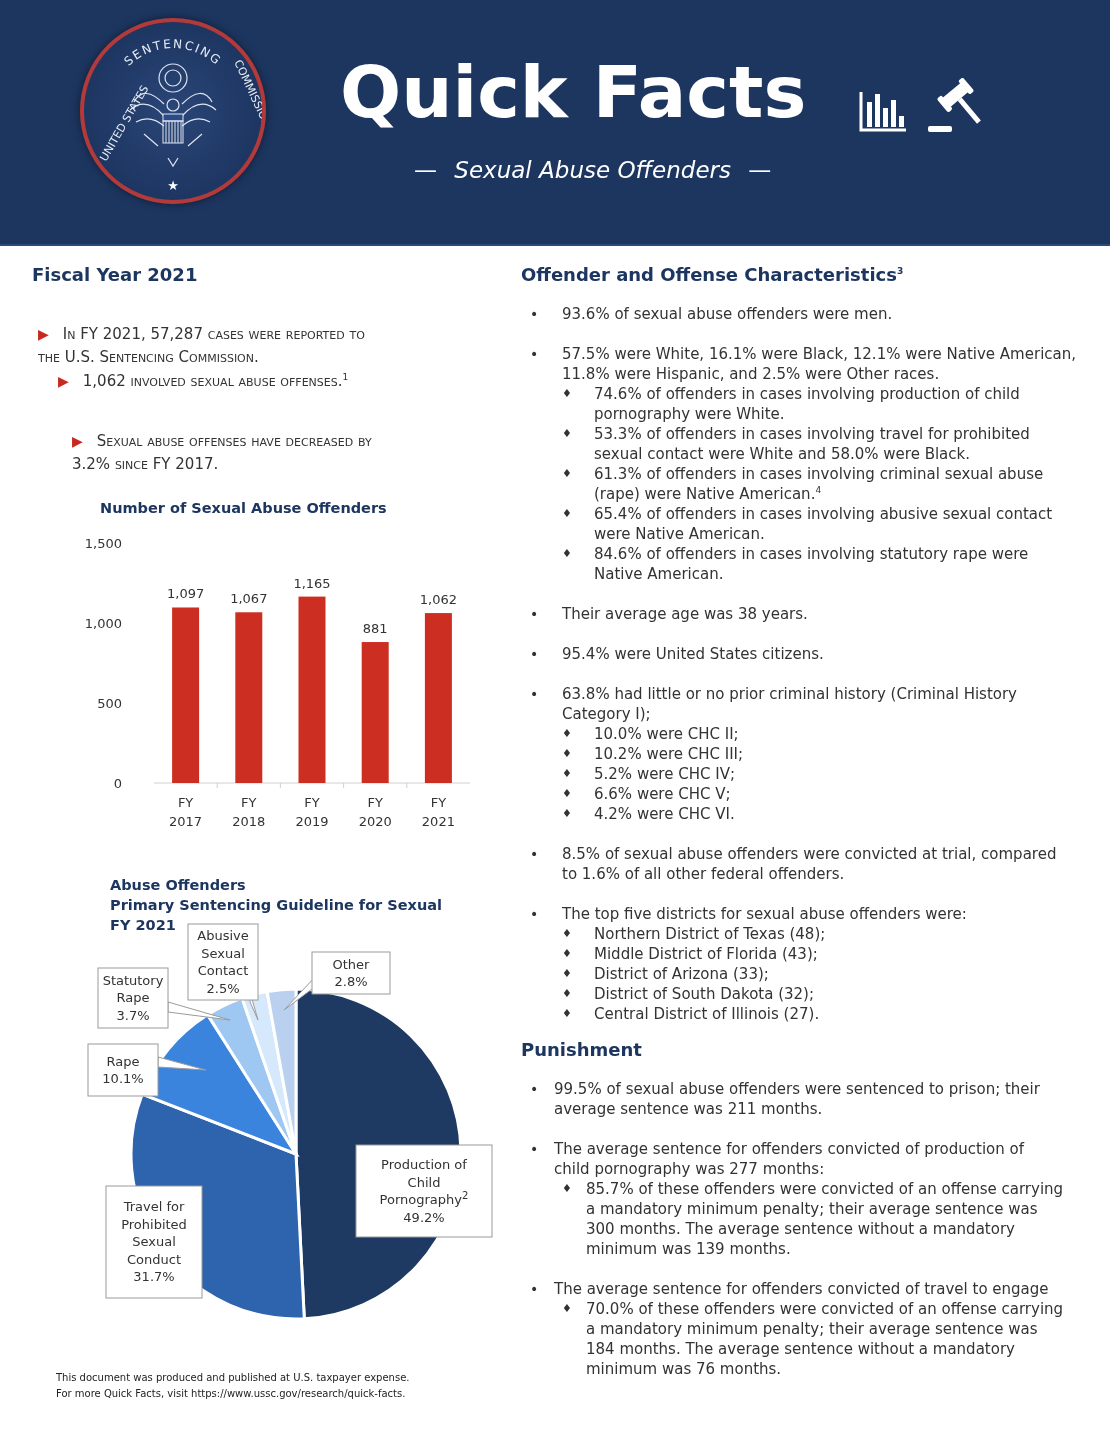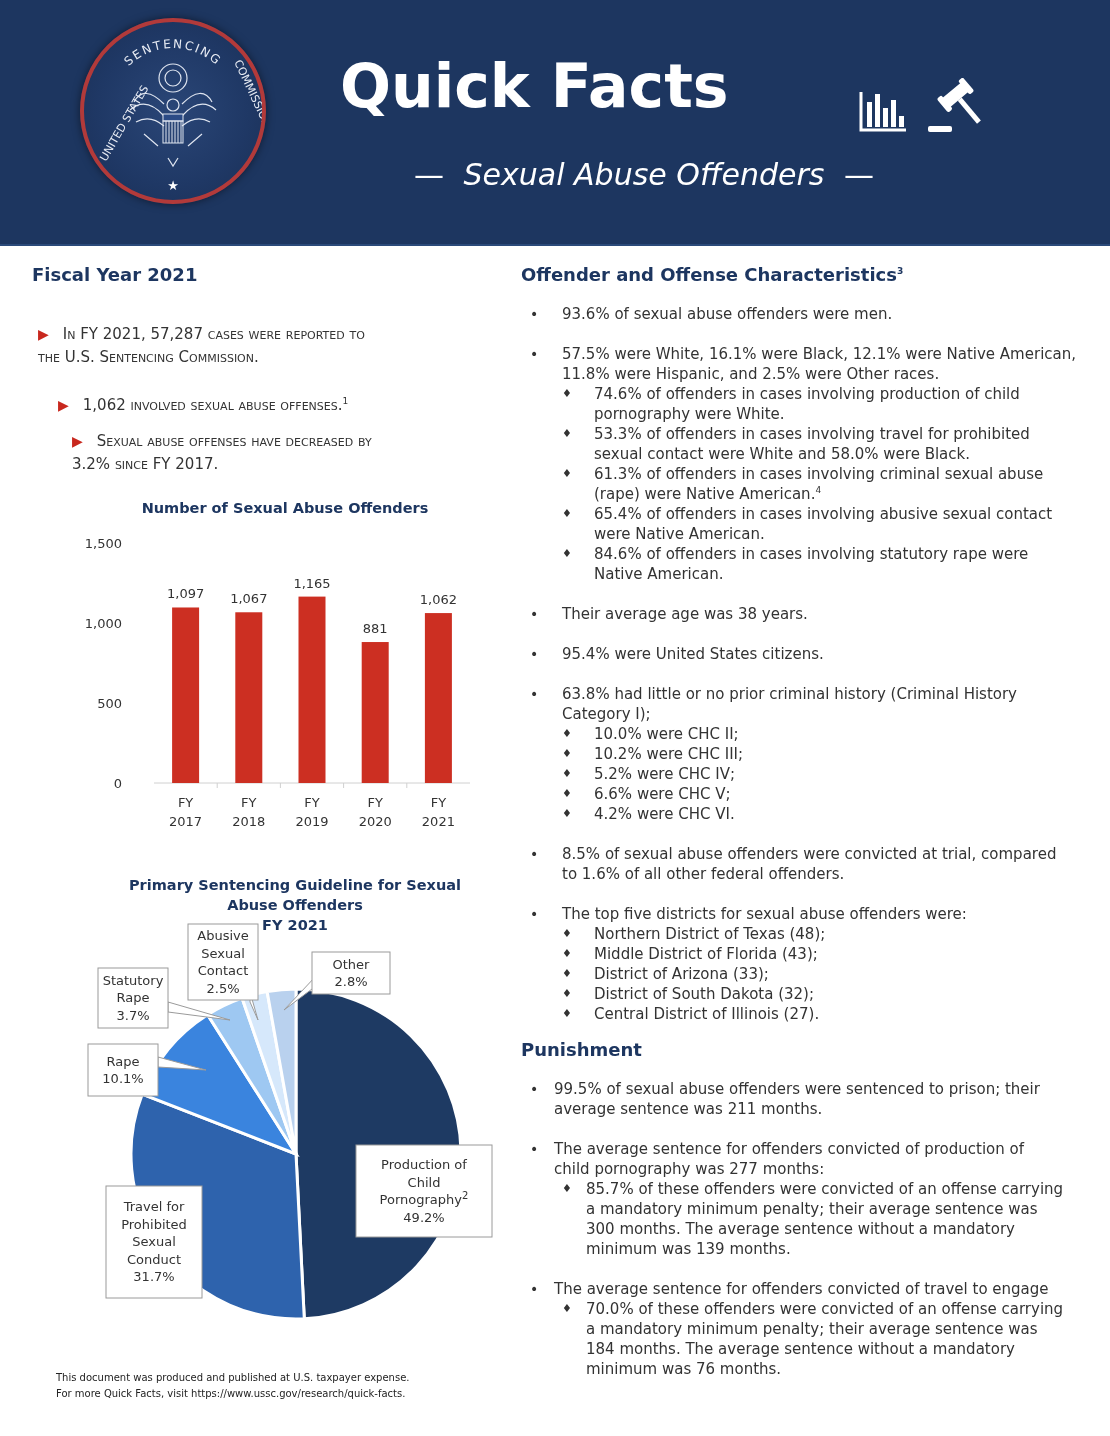--- a/index.html
+++ b/index.html
@@ -4,32 +4,32 @@
 <style>
   * { box-sizing: border-box; margin: 0; padding: 0; }
   html, body { width: 1110px; height: 1436px; background: #ffffff; overflow: hidden; }
   body { font-family: "DejaVu Sans", sans-serif; color: #2a2a2a; position: relative; }
 
   
   .banner { position: absolute; left: 0; top: 0; width: 1110px; height: 246px; background: #1d3660; border-bottom: 2px solid #2b4a7a; }
   .seal { position: absolute; left: 80px; top: 18px; width: 186px; height: 186px; border-radius: 50%; border: 4px solid #b23a3a;
           background: radial-gradient(circle at 50% 50%, #2a4677 0%, #1f3865 60%, #1a2f55 100%); box-shadow: 0 0 8px rgba(0,0,0,0.5); }
   .seal svg { position: absolute; left: 0; top: 0; }
-  .title { position: absolute; left: 340px; top: 56px; font-family: "DejaVu Sans", sans-serif; font-weight: bold; font-size: 60px;
+  .title { position: absolute; left: 340px; top: 56px; font-family: "DejaVu Sans", sans-serif; font-weight: bold; font-size: 72px;
            color: #ffffff; letter-spacing: 0px; line-height: 1; }
   .title-icons { position: absolute; left: 858px; top: 78px; display: flex; gap: 18px; align-items: flex-end; }
-  .subtitle { position: absolute; left: 404px; top: 157px; font-style: italic; font-size: 30px; color: #ffffff; }
+  .subtitle { position: absolute; left: 404px; top: 157px; font-style: italic; font-size: 23px; color: #ffffff; }
   .subtitle .dash { font-style: normal; margin: 0 10px; }
 
   
   .h2 { position: absolute; font-weight: bold; color: #1d3660; font-size: 18px; }
   .fy-bullet { position: absolute; font-size: 15px; color: #333; line-height: 23px; font-variant: small-caps; }
   .fy-bullet .tri { color: #c8281e; font-size: 14px; margin-right: 14px; font-variant: normal; }
 
-  .chart-title { position: absolute; font-weight: bold; color: #1d3660; font-size: 14.5px; text-align: center; }
+  .chart-title { position: absolute; font-weight: bold; color: #1d3660; font-size: 14.5px; }
   svg text { font-family: "DejaVu Sans", sans-serif; }
 
   .footer { position: absolute; left: 56px; top: 1370px; font-size: 10px; color: #222; line-height: 16px; }
 
   
   .list { position: absolute; left: 530px; width: 570px; font-size: 15px; line-height: 20px; color: #333; }
   .item { position: relative; padding-left: 32px; }
   .item .dot { position: absolute; left: 0; top: 0; font-size: 14px; }
   .sub { position: relative; padding-left: 64px; }
   .sub .dia { position: absolute; left: 32px; top: 0; font-size: 11px; }
@@ -108,21 +108,21 @@
   </div>
 </div>
 
 <div class="h2" style="left:32px; top:264px;">Fiscal Year 2021</div>
 
 <div class="fy-bullet" style="left:38px; top:323px;">
   <span class="tri">▶</span><span>In FY 2021, 57,287 cases were reported to</span><br>
   <span>the U.S. Sentencing Commission.</span>
 </div>
 
-<div class="fy-bullet" style="left:58px; top:394px;">
+<div class="fy-bullet" style="left:58px; top:370px;">
   <span class="tri">▶</span><span>1,062 involved sexual abuse offenses.</span><sup>1</sup>
 </div>
 
 <div class="fy-bullet" style="left:72px; top:430px;">
   <span class="tri">▶</span><span>Sexual abuse offenses have decreased by</span><br>
   <span>3.2% since FY 2017.</span>
 </div>
 
 <div class="chart-title" style="left:100px; top:500px; width:370px;">Number of Sexual Abuse Offenders</div>
 <svg id="barChart" style="position:absolute; left:70px; top:525px;" width="420" height="310">
@@ -151,22 +151,22 @@
     <text x="305.20000000000005" y="301" text-anchor="middle" font-size="13" fill="#333">2020</text>
     <line x1="273.6" y1="258" x2="273.6" y2="263" stroke="#d0d0d0"></line>
     <rect x="354.90000000000003" y="88.08000000000001" width="27" height="169.92" fill="#cc2f22"></rect>
     <text x="368.40000000000003" y="79.08000000000001" text-anchor="middle" font-size="13" fill="#333">1,062</text>
     <text x="368.40000000000003" y="282" text-anchor="middle" font-size="13" fill="#333">FY</text>
     <text x="368.40000000000003" y="301" text-anchor="middle" font-size="13" fill="#333">2021</text>
     <line x1="336.8" y1="258" x2="336.8" y2="263" stroke="#d0d0d0"></line>
   </svg>
 
 <div class="chart-title" style="left:110px; top:875px; width:370px; line-height:20px;">
+  <div>Abuse Offenders</div>
   <div>Primary Sentencing Guideline for Sexual</div>
-  <div>Abuse Offenders</div>
   <div>FY 2021</div>
 </div>
 <svg id="pieChart" style="position:absolute; left:60px; top:920px;" width="460" height="420">
     <path d="M 236 234 L 236 69 A 165 165 0 0 1 244.29031249966192 398.79159783999285 Z" fill="#1e3a63" stroke="#fff" stroke-width="3"></path>
     <path d="M 236 234 L 244.29031249966192 398.79159783999285 A 165 165 0 0 1 82.2082664443952 174.2245644937499 Z" fill="#2e63ad" stroke="#fff" stroke-width="3"></path>
     <path d="M 236 234 L 82.2082664443952 174.2245644937499 A 165 165 0 0 1 147.5885788284656 94.68589229216747 Z" fill="#3a84de" stroke="#fff" stroke-width="3"></path>
     <path d="M 236 234 L 147.5885788284656 94.68589229216747 A 165 165 0 0 1 182.0634751069345 78.06459259533219 Z" fill="#9ec8f2" stroke="#fff" stroke-width="3"></path>
     <path d="M 236 234 L 182.0634751069345 78.06459259533219 A 165 165 0 0 1 207.12119526907946 71.54688480268109 Z" fill="#d6e8fb" stroke="#fff" stroke-width="3"></path>
     <path d="M 236 234 L 207.12119526907946 71.54688480268109 A 165 165 0 0 1 235.99999999999997 69 Z" fill="#b9d1ee" stroke="#fff" stroke-width="3"></path>
     <rect x="296" y="225" width="136" height="92" fill="#fff" stroke="#9a9a9a" stroke-width="1"></rect>

